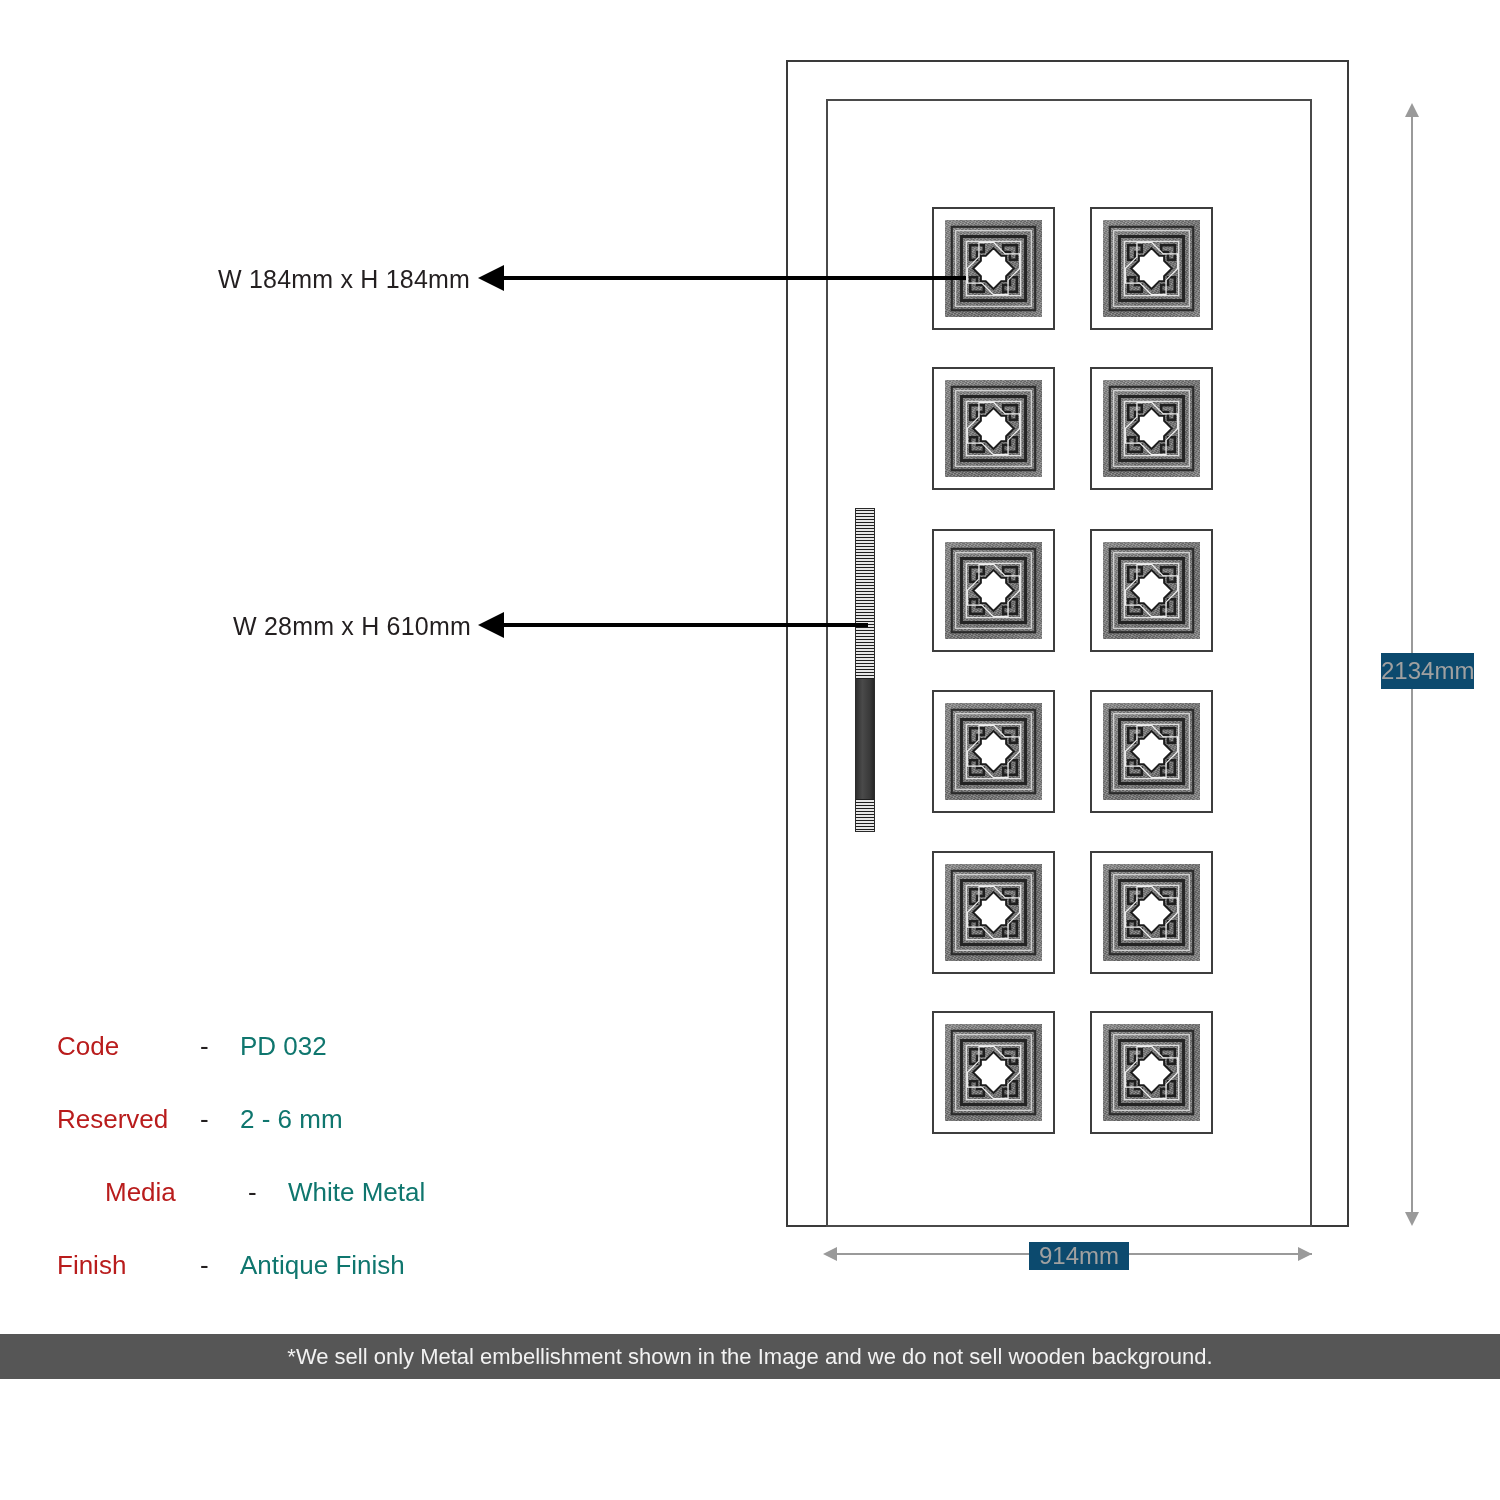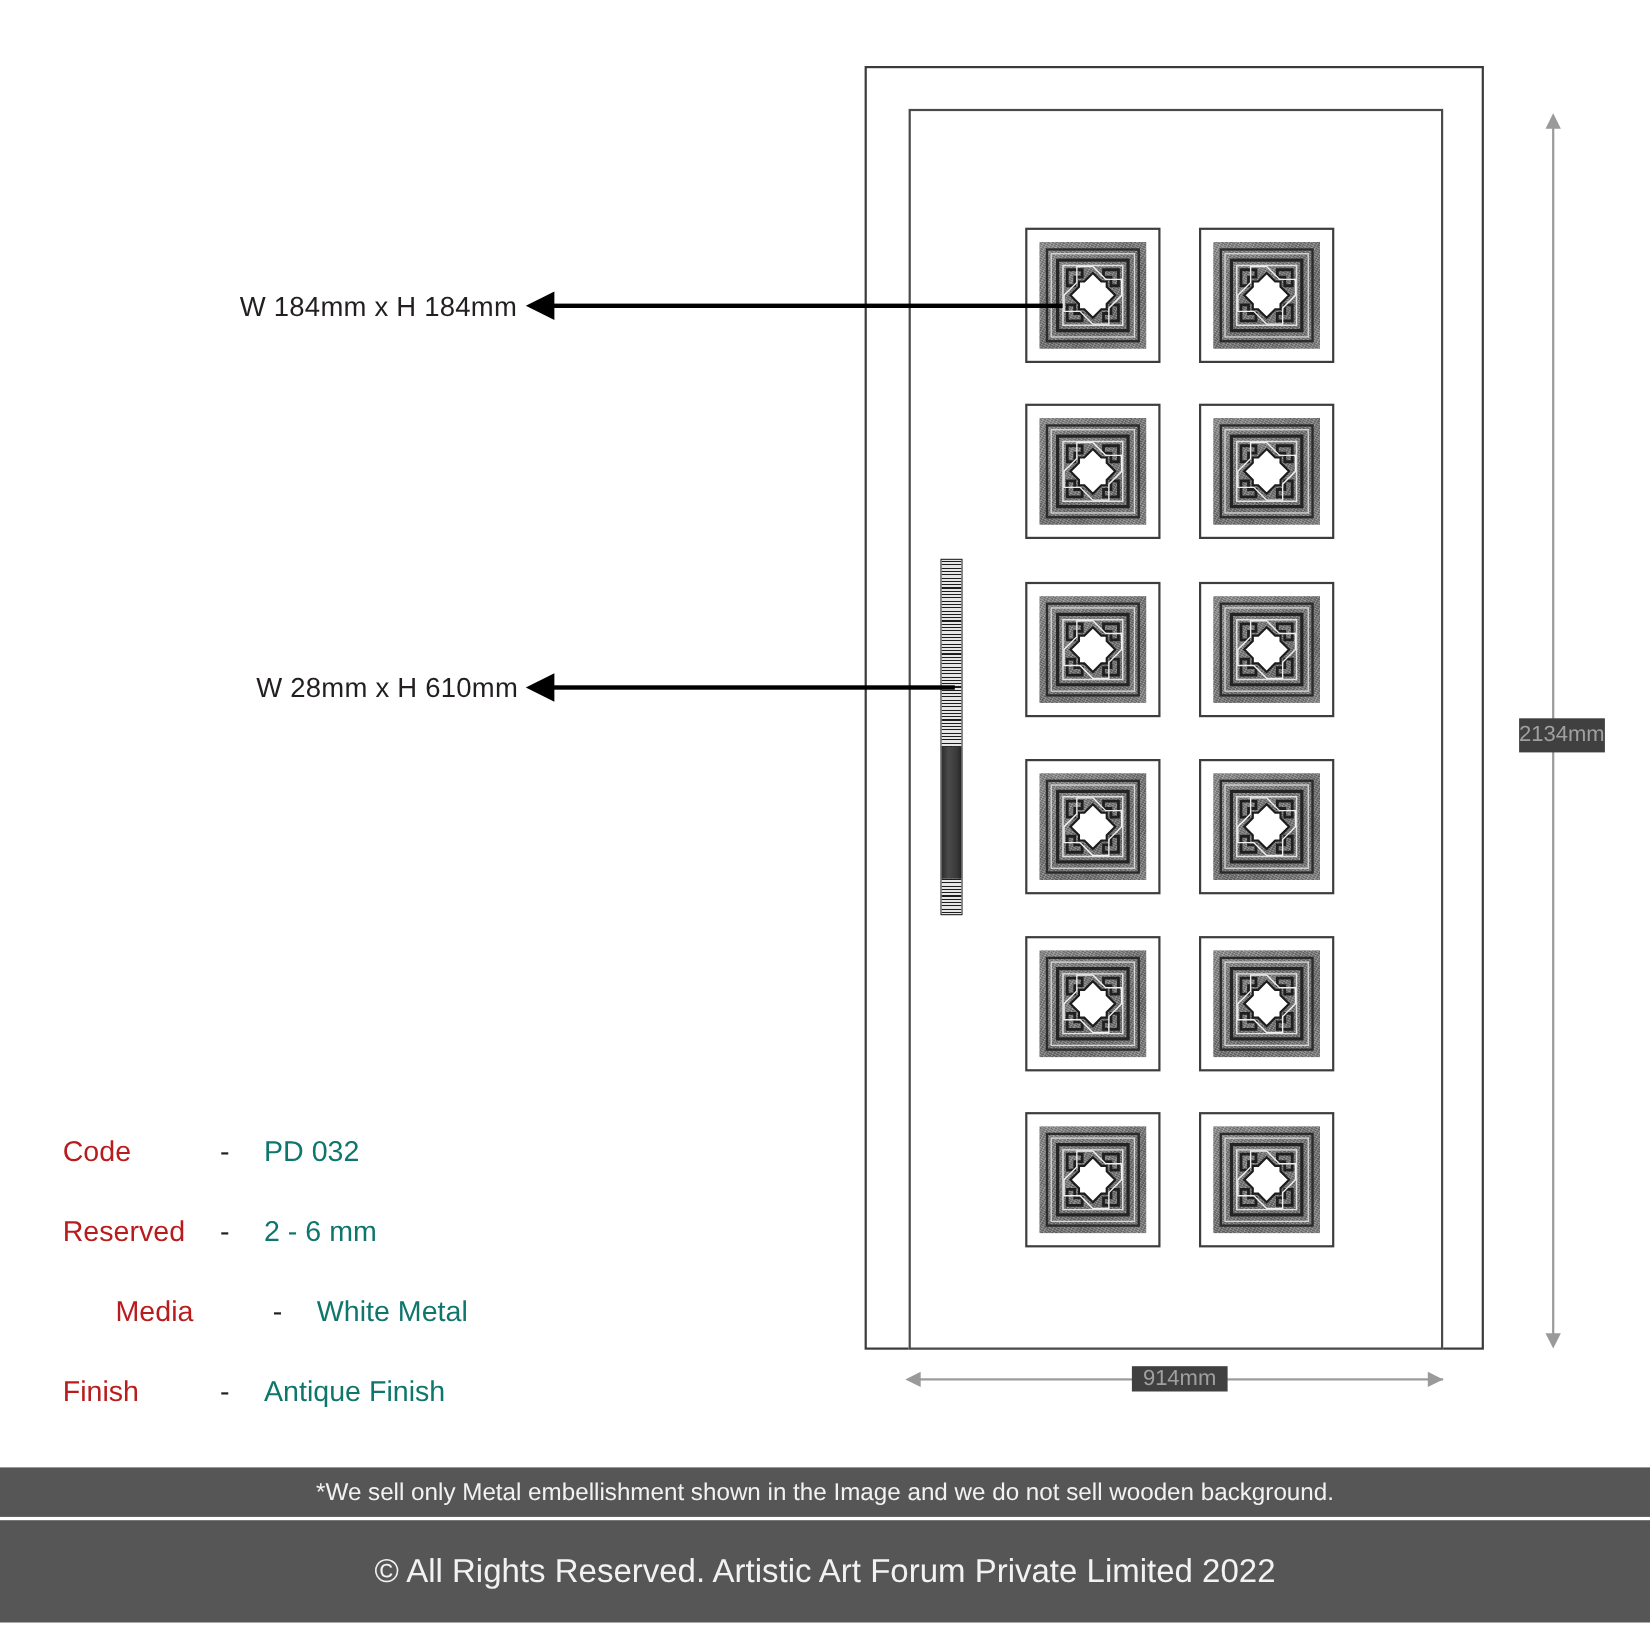--- a/index.html
+++ b/index.html
@@ -103,21 +103,21 @@
     border-top:7px solid transparent;border-bottom:7px solid transparent;
     border-right:14px solid #9a9a9a;
   }
   .dim-head-right{
     position:absolute;width:0;height:0;
     border-top:7px solid transparent;border-bottom:7px solid transparent;
     border-left:14px solid #9a9a9a;
   }
   .dim-label{
     position:absolute;
-    font-size:20px;color:#a0a0a0;white-space:nowrap;background:#404040;
+    font-size:24px;color:#a0a0a0;white-space:nowrap;background:#0c4a6e;
   }
 
   
   .spec-row{position:absolute;left:57px;width:560px;height:40px;}
   .spec-key{position:absolute;left:0;top:0;font-size:26px;color:#b91c1c;white-space:nowrap;}
   .spec-dash{position:absolute;left:143px;top:0;font-size:26px;color:#231f20;}
   .spec-val{position:absolute;left:183px;top:0;font-size:26px;color:#0f766e;white-space:nowrap;}
 
   
   .band{
@@ -340,17 +340,14 @@
   </div>
   <div class="spec-row" style="top:1250px;">
     <span class="spec-key">Finish</span>
     <span class="spec-dash">-</span>
     <span class="spec-val">Antique Finish</span>
   </div>
 
   <div class="band band-note">
     <span>*We sell only Metal embellishment shown in the Image and we do not sell wooden background.</span>
   </div>
-  <div class="band band-copy">
-    <span>© All Rights Reserved. Artistic Art Forum Private Limited 2022</span>
-  </div>
 
 </div>
 
 </body></html>

